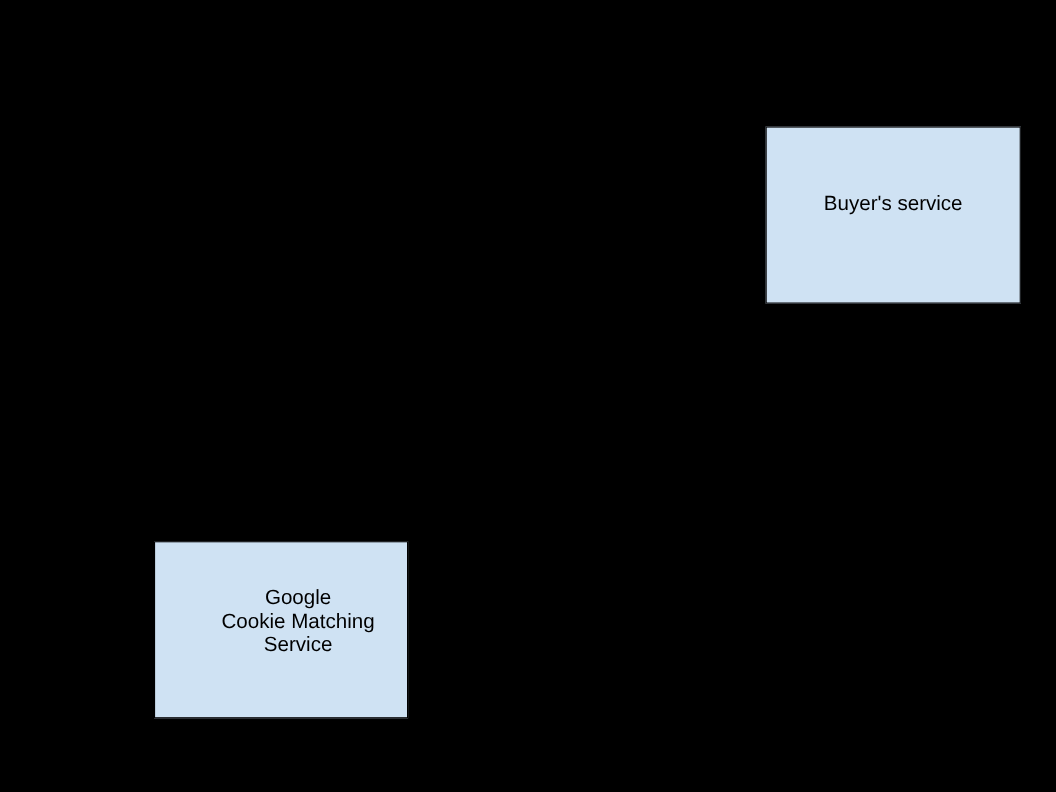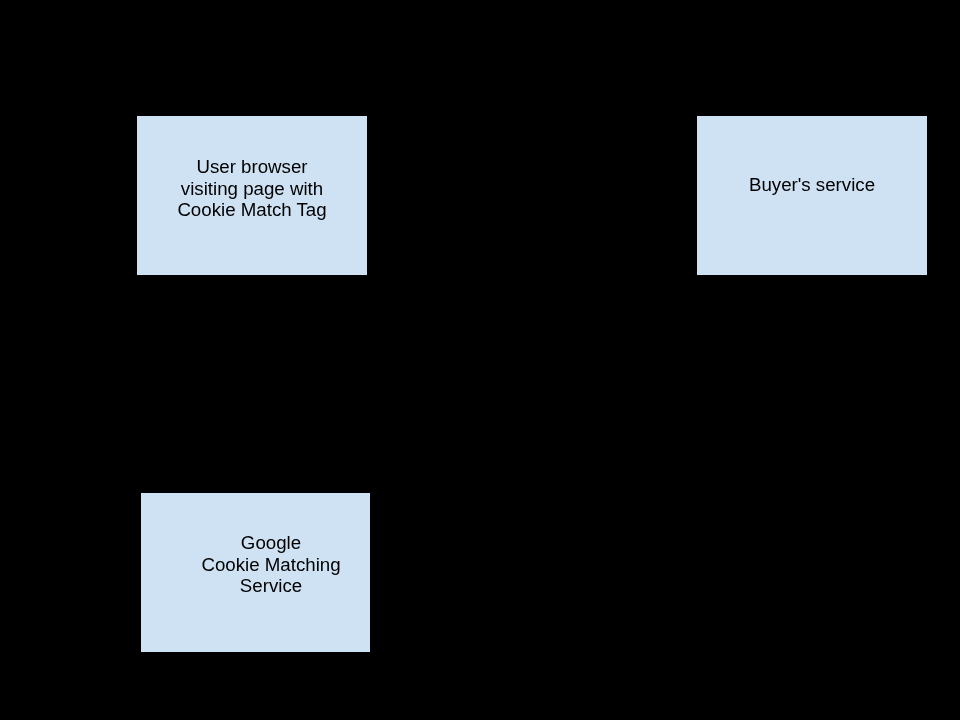--- a/index.html
+++ b/index.html
@@ -45,25 +45,20 @@
   .node-google-cms {
     left: 140px; top: 492px; width: 231px; height: 161px;
   }
   .node-google-cms .node-label { transform: translate(5px, -8px); margin-left: 21px; }
 </style>
 </head>
 <body>
 
 <div class="canvas">
 
-  <div class="node node-user-browser">
-    <div class="node-label">User browser
-visiting page with
-Cookie Match Tag</div>
-  </div>
 
   <div class="node node-buyers-service">
     <div class="node-label">Buyer's service</div>
   </div>
 
   <div class="node node-google-cms">
     <div class="node-label">Google
 Cookie Matching
 Service</div>
   </div>

